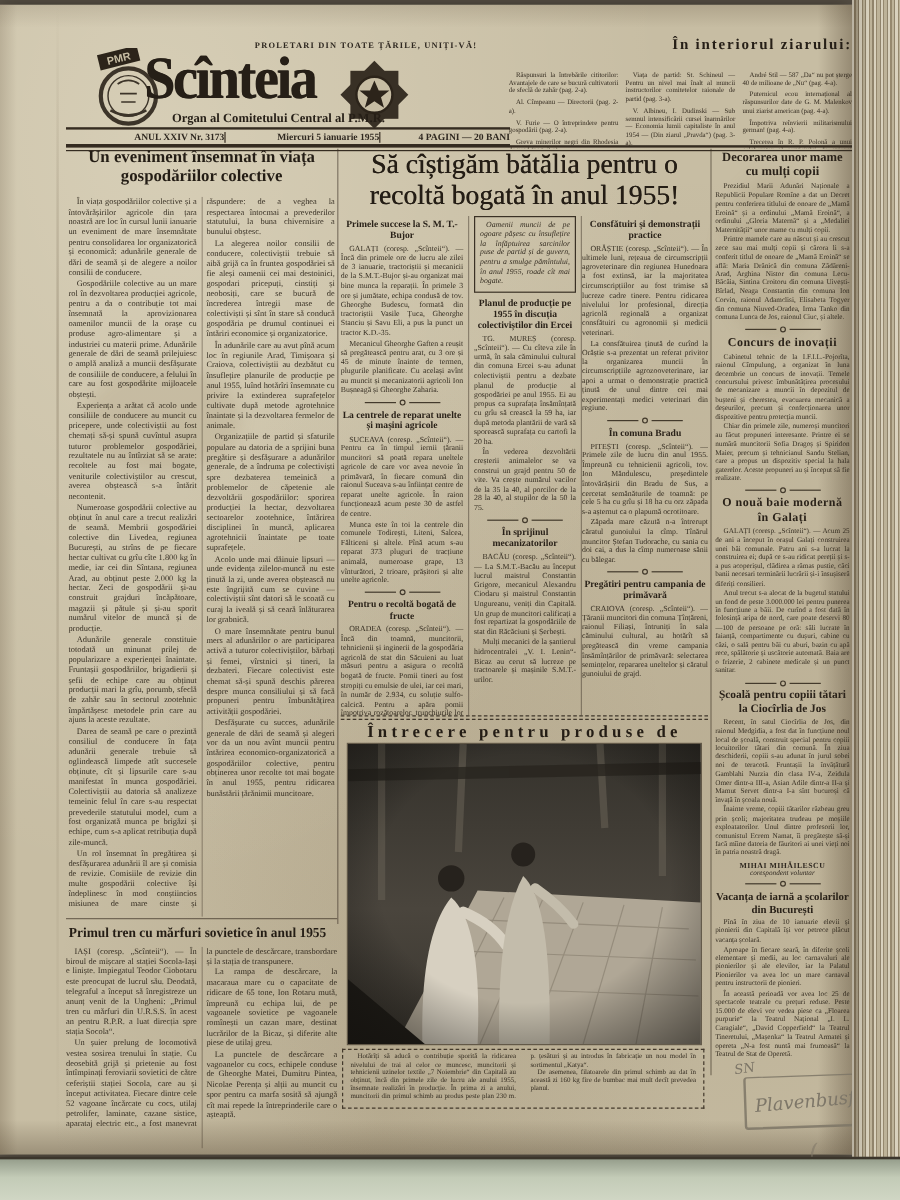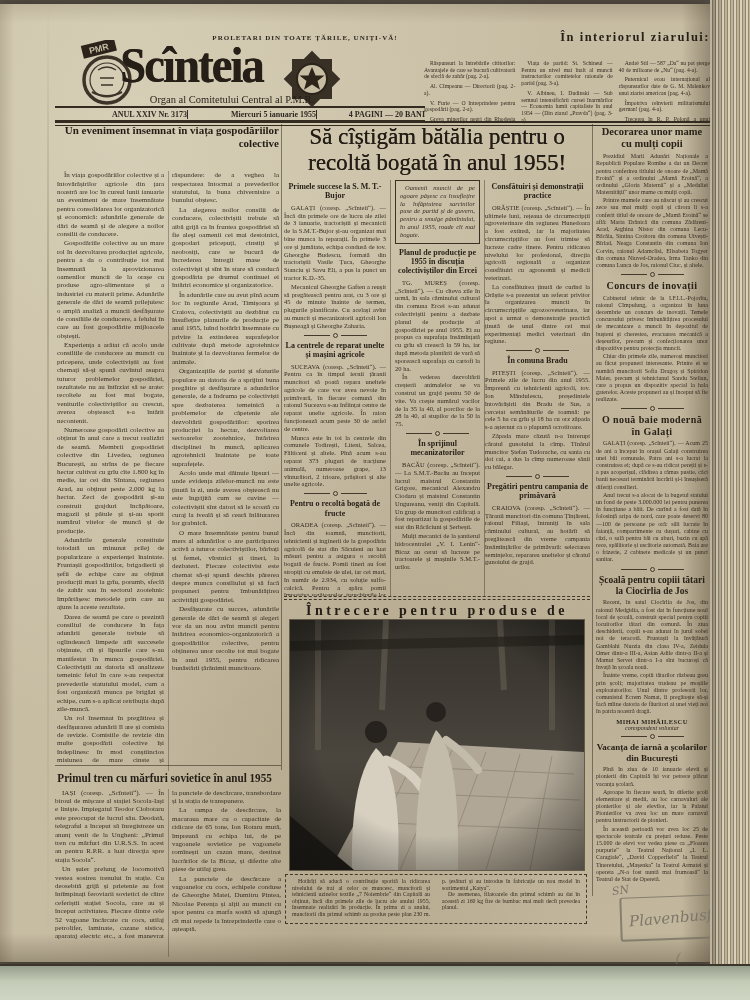--- a/index.html
+++ b/index.html
@@ -20,21 +20,21 @@
   .table-strip{position:absolute;left:0;top:964px;width:750px;height:36px;border-top:2px solid #3b352b;
     background:linear-gradient(180deg,#969e8c,#c3cbb7 45%,#d0d6c4);}
   .stain{position:absolute;border-radius:50%;filter:blur(6px);pointer-events:none}
   .crease{position:absolute;left:47px;top:0;width:2px;height:958px;
     background:linear-gradient(180deg,rgba(90,74,52,0),rgba(90,74,52,.25) 30%,rgba(90,74,52,.1) 70%,rgba(90,74,52,0));}
 
   
   .slogan{position:absolute;left:180px;top:30px;width:250px;text-align:center;font-size:7px;font-weight:700;letter-spacing:1px}
   .logo-title{position:absolute;left:120px;top:36px;width:180px;font-size:50px;font-weight:700;letter-spacing:-2px;
     transform:scaleX(.93);transform-origin:left center;text-shadow:.6px 0 currentColor;color:#261f17;line-height:1}
-  .organ{position:absolute;left:118px;top:90px;width:228px;text-align:center;font-size:10.5px;font-weight:400;color:#261f17}
+  .organ{position:absolute;left:118px;top:90px;width:228px;text-align:center;font-size:10.5px;font-weight:700;color:#261f17}
   .emblem{position:absolute}
   .issue-bar{position:absolute;left:55px;top:102px;width:370px;height:16px;border-top:2px solid #352c21;border-bottom:2px solid #352c21;display:flex;align-items:center}
   .issue-bar span{display:block;text-align:right;font-size:8px;font-weight:700;white-space:nowrap}
   .ib1{width:132px}.ib2{width:130px;border-left:1px solid #352c21;border-right:1px solid #352c21}.ib3{width:108px}
   .interior{position:absolute;left:424px;top:26px;width:286px;height:94px;overflow:hidden}
   .interior-title{text-align:right;font-size:12.5px;font-weight:700;letter-spacing:1.5px;margin-bottom:15px;color:#261f17}
   .interior-cols{display:flex;gap:6px}
   .interior-cols>div{flex:1}
   .interior p{font-size:5.7px;line-height:1.18;text-align:justify;text-indent:6px;margin-bottom:3px;color:rgba(45,36,26,.94)}
   .mast-rule{position:absolute;left:55px;top:117px;width:655px;height:5px;border-top:2px solid #352c21;border-bottom:1px solid #352c21}
@@ -42,21 +42,21 @@
   
   .bt p{font-size:inherit;line-height:1.2;text-align:justify;text-indent:7px;margin-bottom:1px;color:rgba(43,35,25,.93)}
   .cols2{column-count:2;column-gap:8px;column-rule:1px solid rgba(70,58,44,.4);column-fill:auto;overflow:hidden}
   .sec-title{font-weight:700;text-align:center;line-height:1.18;color:#2a2219;margin:2px 0 3px}
   .orn{display:flex;align-items:center;justify-content:center;margin:3px 0}
   .orn::before,.orn::after{content:"";height:1px;background:#433a2c;width:26px}
   .orn i{width:5px;height:5px;border:1px solid #433a2c;border-radius:50%;margin:0 3px}
 
   
   .left-article{position:absolute;left:57px;top:120px;width:222px}
-  .left-article .title{font-size:11px;font-weight:700;text-align:right;line-height:1.15;margin-bottom:22px;color:#241d15}
+  .left-article .title{font-size:14px;font-weight:700;text-align:center;line-height:1.15;margin-bottom:8px;color:#241d15}
   .left-article .bt{height:600px;font-size:7px}
   .vrule1{position:absolute;left:281px;top:120px;height:646px;border-left:1px solid rgba(60,49,37,.55)}
   .vrule2{position:absolute;left:592px;top:120px;height:772px;border-left:1px solid rgba(60,49,37,.55)}
   .hrule-left{position:absolute;left:55px;top:761px;width:226px;border-top:1px solid rgba(60,49,37,.6)}
 
   
   .harvest-headline{position:absolute;left:284px;top:120px;width:306px;text-align:center;font-size:23px;line-height:1.12;color:#241d15;text-shadow:.3px 0 currentColor}
   .harvest-cols{position:absolute;left:284px;top:176px;width:306px;height:416px;display:flex;overflow:hidden}
   .hcol{font-size:6.5px;overflow:hidden}
   .hcolA{width:106px;padding-right:4px}

